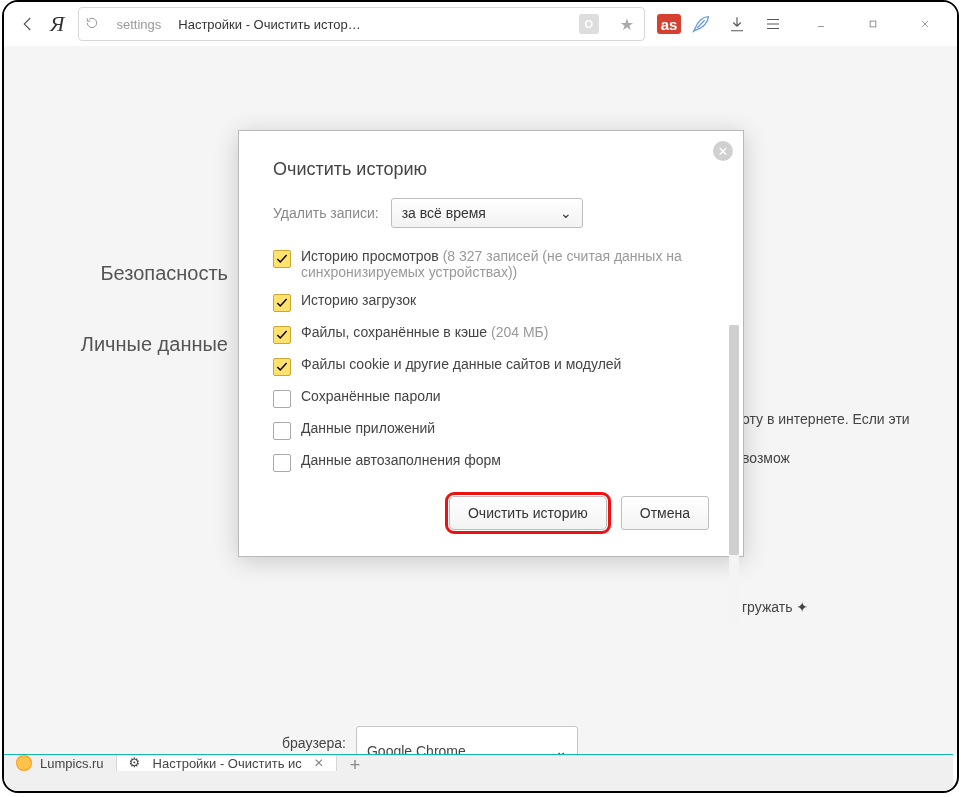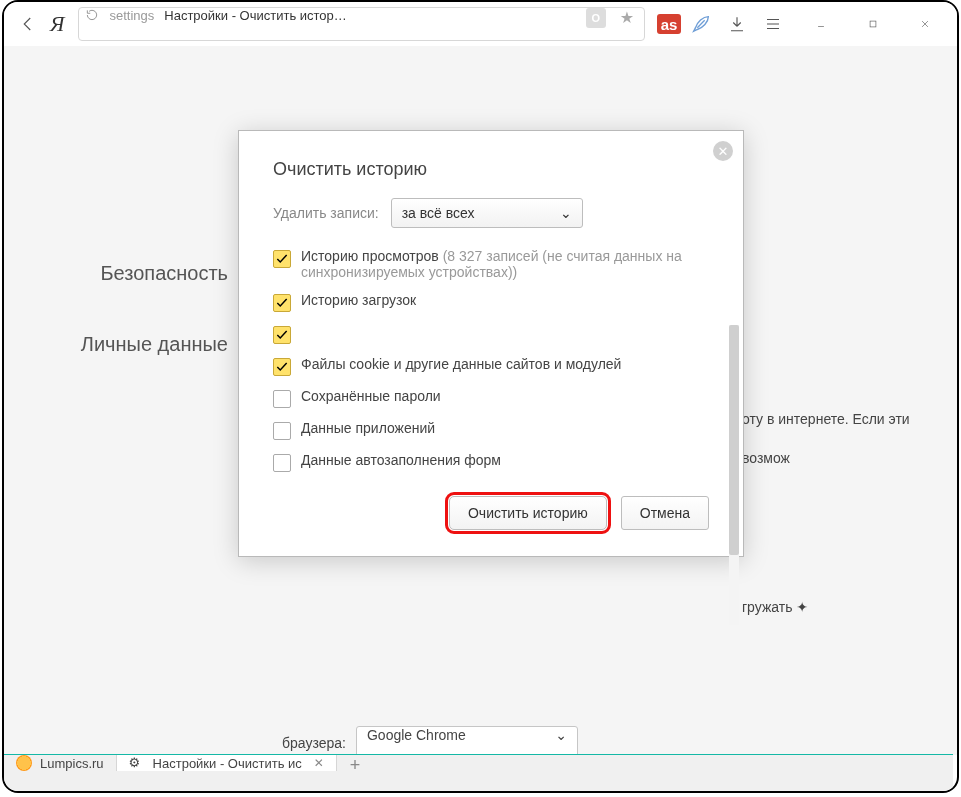--- a/index.html
+++ b/index.html
@@ -3,38 +3,38 @@
 <meta charset="utf-8">
 <style>
 html,body{margin:0;padding:0;font-family:"Segoe UI",Arial,sans-serif;font-size:14px;color:#333;background:#fff}
 .frame{border:2px solid #000;border-radius:16px;width:957px;height:793px;margin:0 auto;position:relative;overflow:hidden;box-sizing:border-box}
 
 
 .toolbar{display:flex;align-items:center;height:44px;padding:0 6px;background:#fff}
 .tbtn{width:36px;height:36px;border:1px solid transparent;border-radius:4px;background:#fff;display:flex;align-items:center;justify-content:center;color:#555}
 .tbtn svg{width:18px;height:18px;stroke:#555;stroke-width:1.5;fill:none}
 .ylogo{font-family:Georgia,serif;font-size:22px;font-style:italic;color:#333;margin:0 4px}
-.addrwrap{flex:1;display:flex;align-items:flex-start;height:32px;border:1px solid #d7d7d7;border-radius:4px;margin:7px 10px;padding:0 6px;gap:10px;min-width:0}
+.addrwrap{flex:1;display:flex;align-items:center;height:32px;border:1px solid #d7d7d7;border-radius:4px;margin:7px 10px;padding:0 6px;gap:17px;min-width:0}
 .addrwrap svg{width:14px;height:14px;stroke:#888;fill:none;stroke-width:1.5}
 .addr-seg{color:#999;font-size:13px}
 .addr-title{color:#333;font-size:13px;white-space:nowrap;overflow:hidden;text-overflow:ellipsis;flex:1}
 .addr-btn{width:20px;height:20px;border-radius:3px;background:#ddd;color:#fff;font-size:11px;font-weight:700;display:flex;align-items:center;justify-content:center}
 .star{color:#aaa;font-size:16px;margin:0 4px}
 .ext-badge{width:24px;height:20px;border-radius:3px;background:#d64030;color:#fff;font-size:15px;display:flex;align-items:center;justify-content:center;margin:0 2px;font-weight:700}
 .feather svg{stroke:#6f9ed6;width:22px;height:22px}
 .syswrap{display:flex;gap:28px;margin-left:18px;padding-right:14px}
 .syswrap .tbtn{width:24px}
 
 
 .page{background:#f5f5f5;position:absolute;top:44px;bottom:36px;left:0;right:0;overflow:hidden}
 .settings-sidebar{position:absolute;left:0;top:4px;width:260px;text-align:right;color:#555;font-size:20px}
 .sidebar-item{padding:8px 36px 8px 0}
 .settings-hints{position:absolute;left:738px;top:354px;font-size:14px;color:#444;line-height:2.8}
 .import-row{position:absolute;left:278px;top:680px;display:flex;align-items:center;gap:10px;font-size:14px;color:#444}
-.import-select{height:32px;width:200px;border:1px solid #c6c6c6;border-radius:3px;background:#fff;padding:0 10px;display:flex;align-items:flex-start;justify-content:space-between}
+.import-select{height:32px;width:200px;border:1px solid #c6c6c6;border-radius:3px;background:#fff;padding:0 10px;display:flex;align-items:flex-end;justify-content:space-between}
 
 
 .dialog{position:absolute;left:234px;top:128px;width:504px;background:#fff;border:1px solid #b9b9b9;box-shadow:0 4px 24px rgba(0,0,0,.18)}
 .dclose{position:absolute;right:10px;top:10px;width:20px;height:20px;border-radius:50%;background:#d0d0d0;color:#fff;display:flex;align-items:center;justify-content:center;font-size:13px;cursor:pointer}
 .dbody{padding:28px 0 0 0}
 .dtitle{font-size:18px;color:#444;padding:0 34px 18px}
 .drow{display:flex;align-items:center;gap:12px;padding:0 34px 14px}
 .drow label{color:#888;font-size:14px}
 .dselect{height:28px;width:170px;border:1px solid #bdbdbd;border-radius:3px;background:linear-gradient(#fff,#f2f2f2);padding:0 10px;display:flex;align-items:center;justify-content:space-between;font-size:14px}
 .dlist{padding:0 34px;max-height:252px;overflow:hidden}
@@ -136,21 +136,21 @@
     </div>
   </div>
 
   <div class="dialog">
     <div class="dclose">✕</div>
     <div class="dbody">
       <div class="dtitle">Очистить историю</div>
       <div class="drow">
         <label>Удалить записи:</label>
         <div class="dselect">
-          <span>за всё всех</span>
+          <span>за всё время</span>
           <span>⌄</span>
         </div>
       </div>
       <div class="dlist" id="dlist">
           <div class="ditem">
             <span class="cb checked">
               <svg viewBox="0 0 24 24">
                 <path d="M4 12l5 5L20 5"></path>
               </svg>
             </span>
@@ -163,20 +163,21 @@
               </svg>
             </span>
             <div><span>Историю загрузок</span></div>
           </div>
           <div class="ditem">
             <span class="cb checked">
               <svg viewBox="0 0 24 24">
                 <path d="M4 12l5 5L20 5"></path>
               </svg>
             </span>
+            <div><span>Файлы, сохранённые в кэше</span> <span class="hint">(204 МБ)</span></div>
           </div>
           <div class="ditem">
             <span class="cb checked">
               <svg viewBox="0 0 24 24">
                 <path d="M4 12l5 5L20 5"></path>
               </svg>
             </span>
             <div><span>Файлы cookie и другие данные сайтов и модулей</span></div>
           </div>
           <div class="ditem">

